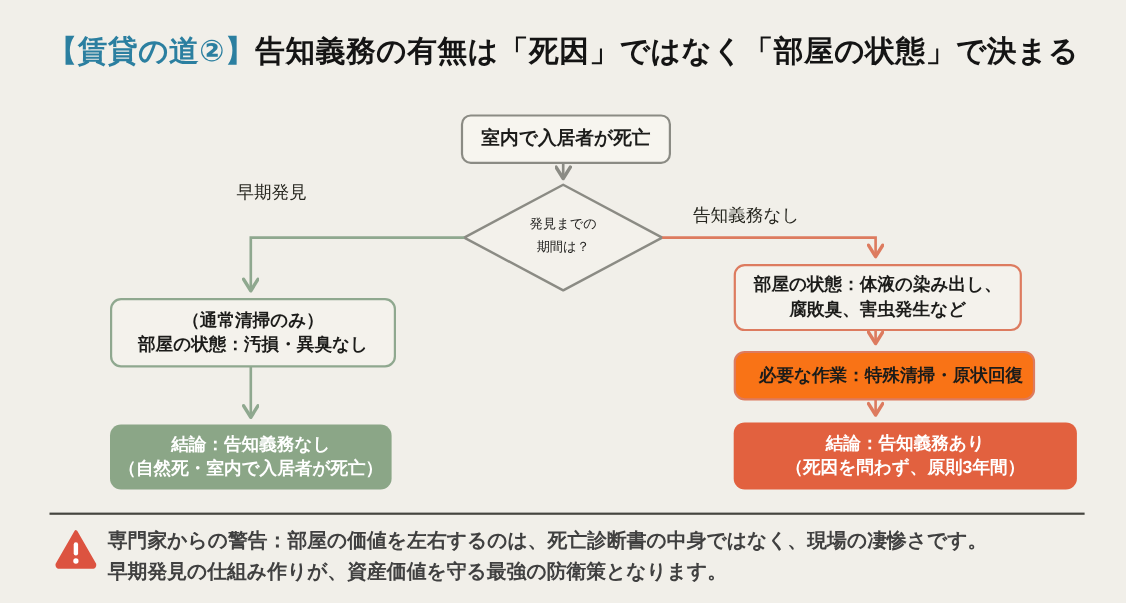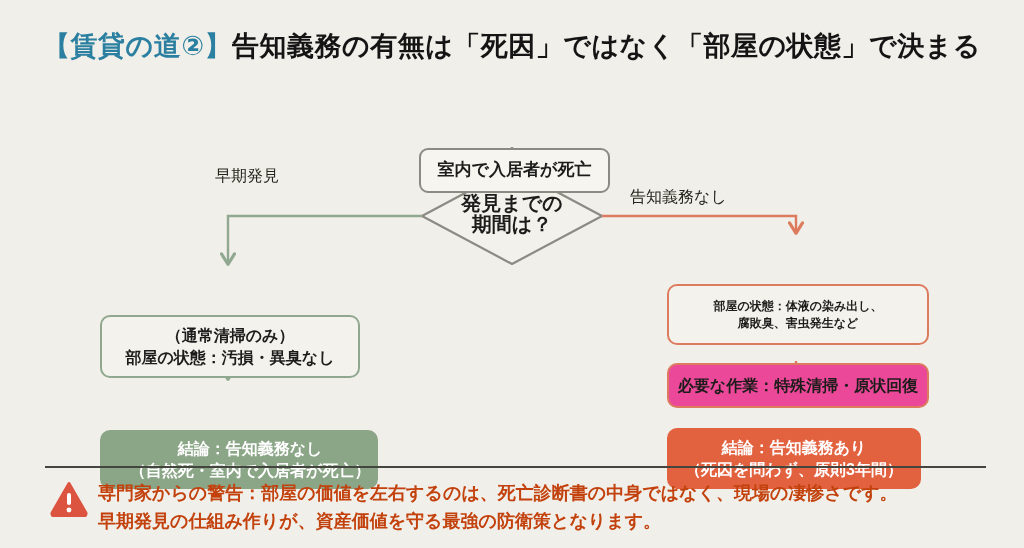--- a/index.html
+++ b/index.html
@@ -23,68 +23,68 @@
   .title .main{color:#141414;}
 
   
   svg.connectors{position:absolute;left:0;top:0;}
 
   
   .node{
     position:absolute;display:flex;flex-direction:column;
     align-items:center;justify-content:center;
     text-align:center;border-radius:10px;
-    font-weight:600;line-height:1.35;margin-top:44px;
+    font-weight:600;line-height:1.35;
   }
   .start-box{
     left:419px;top:104px;width:187px;height:41px;
     background:#f7f5ef;border:2px solid #8b8b84;border-radius:9px;
     font-size:17px;
   }
   .decision-text{
     position:absolute;left:427px;top:193px;width:170px;
-    text-align:center;font-size:20px;font-weight:700;line-height:21px;
+    text-align:center;font-size:12px;font-weight:400;line-height:21px;
   }
   .edge-label{
     position:absolute;text-align:left;font-size:16px;font-weight:500;
     line-height:23px;color:#26261f;
   }
   .edge-label.left{left:215px;top:164px;width:210px;}
   .edge-label.right{left:630px;top:185px;width:140px;}
 
   .green-outline{
     left:100px;top:271px;width:256px;height:59px;
     background:#f4f2ec;border:2px solid #8fa88f;font-size:16px;
   }
   .green-fill{
     left:100px;top:386px;width:256px;height:59px;
-    background:#8ba687;color:#ffffff;font-size:16px;padding-left:22px;
+    background:#8ba687;color:#ffffff;font-size:16px;
   }
   .orange-outline-1{
     left:667px;top:240px;width:258px;height:57px;
-    background:#f4f2ec;border:2px solid #dd7b5f;font-size:12px;
+    background:#f4f2ec;border:2px solid #dd7b5f;font-size:16px;
   }
   .orange-outline-2{
     left:667px;top:319px;width:258px;height:41px;
-    background:#ec4899;border:2px solid #dd7b5f;font-size:16px;
+    background:#f97316;border:2px solid #dd7b5f;font-size:16px;padding-left:12px;
   }
   .orange-fill{
-    left:667px;top:384px;width:254px;height:61px;
+    left:667px;top:384px;width:312px;height:61px;
     background:#e2613f;color:#ffffff;font-size:16px;
   }
 
   
   .divider{
     position:absolute;left:45px;top:466px;width:941px;height:2px;
     background:#45453f;
   }
   .warning-icon{position:absolute;left:50px;top:481px;}
   .warning-text{
     position:absolute;left:98px;top:479px;width:900px;
-    font-size:18px;font-weight:bold;line-height:28px;color:#c2410c;
+    font-size:18px;font-weight:bold;line-height:28px;color:#404040;font-family:Liberation Mono, monospace;
   }
 </style>
 </head>
 <body>
 
 <div class="stage">
 
   <div class="title">
     <span class="badge">【賃貸の道②】</span><span class="main">告知義務の有無は「死因」ではなく「部屋の状態」で決まる</span>
   </div>

